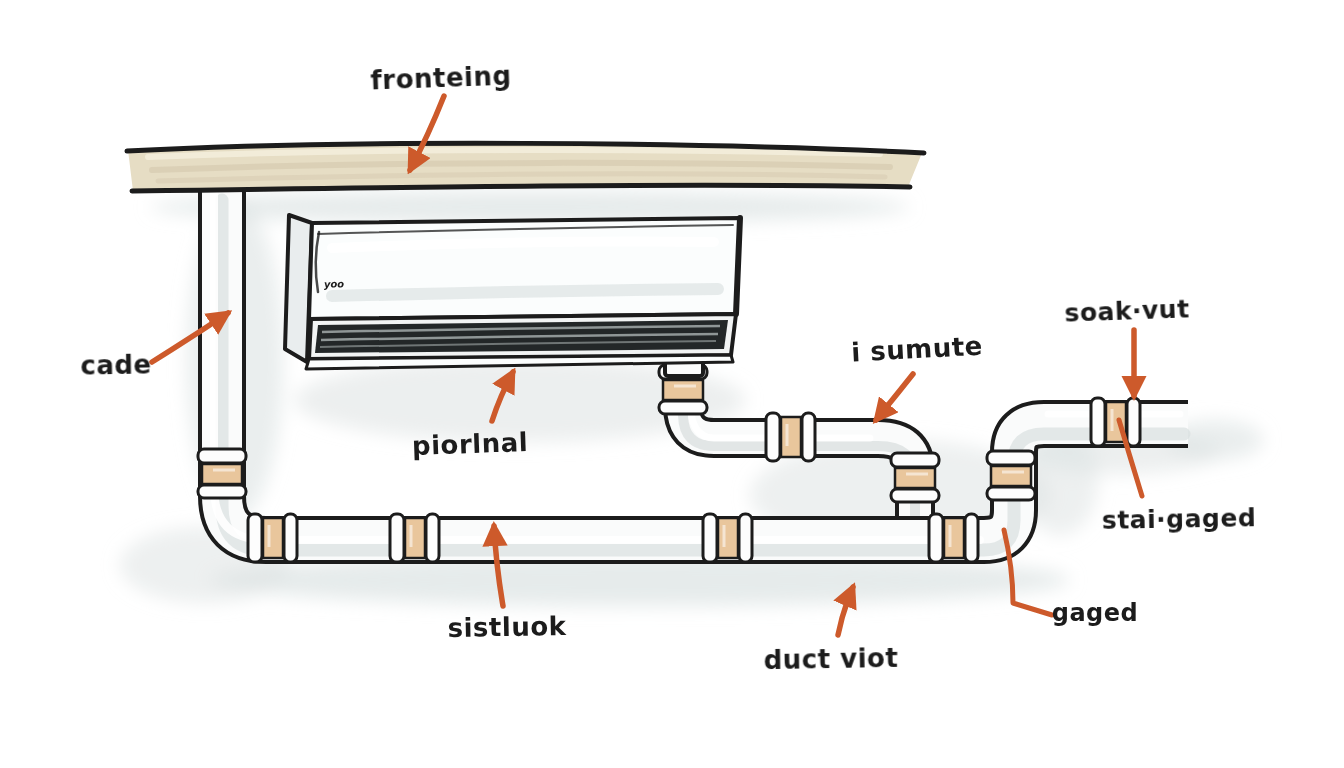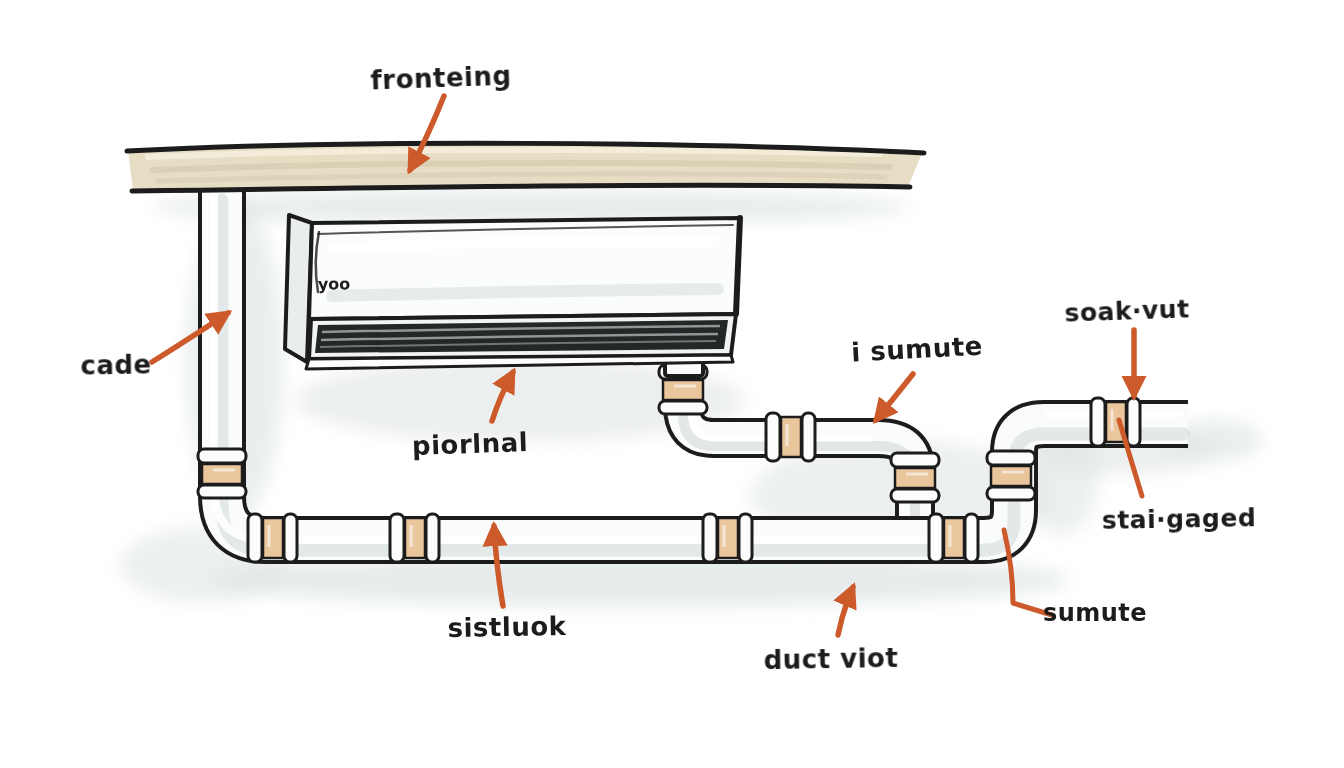--- a/index.html
+++ b/index.html
@@ -137,16 +137,16 @@
   </svg>
 
   <div class="lbl" style="left:441px;top:78px;--rot:-2deg;font-size:26px;">fronteing</div>
   <div class="lbl" style="left:116px;top:365px;--rot:-1deg;font-size:26px;">cade</div>
   <div class="lbl" style="left:470px;top:444px;--rot:-2deg;font-size:26px;">piorlnal</div>
   <div class="lbl" style="left:917px;top:349px;--rot:-3deg;font-size:26px;">i sumute</div>
   <div class="lbl" style="left:1127px;top:311px;--rot:-2deg;font-size:25px;">soak·vut</div>
   <div class="lbl" style="left:1179px;top:519px;--rot:-1deg;font-size:25px;">stai·gaged</div>
   <div class="lbl" style="left:507px;top:627px;--rot:-1deg;font-size:26px;">sistluok</div>
   <div class="lbl" style="left:831px;top:659px;--rot:-1deg;font-size:26px;">duct viot</div>
-  <div class="lbl" style="left:1095px;top:613px;--rot:0deg;font-size:24px;">sumute</div>
-  <div class="lbl" style="left:334px;top:284px;--rot:-1deg;font-size:16px;letter-spacing:0;">yoo</div>
+  <div class="lbl" style="left:1095px;top:613px;--rot:0deg;font-size:24px;">gaged</div>
+  <div class="lbl" style="left:334px;top:284px;--rot:-1deg;font-size:10px;letter-spacing:0;font-style:italic;">yoo</div>
 
 </div>
 
 </body></html>

